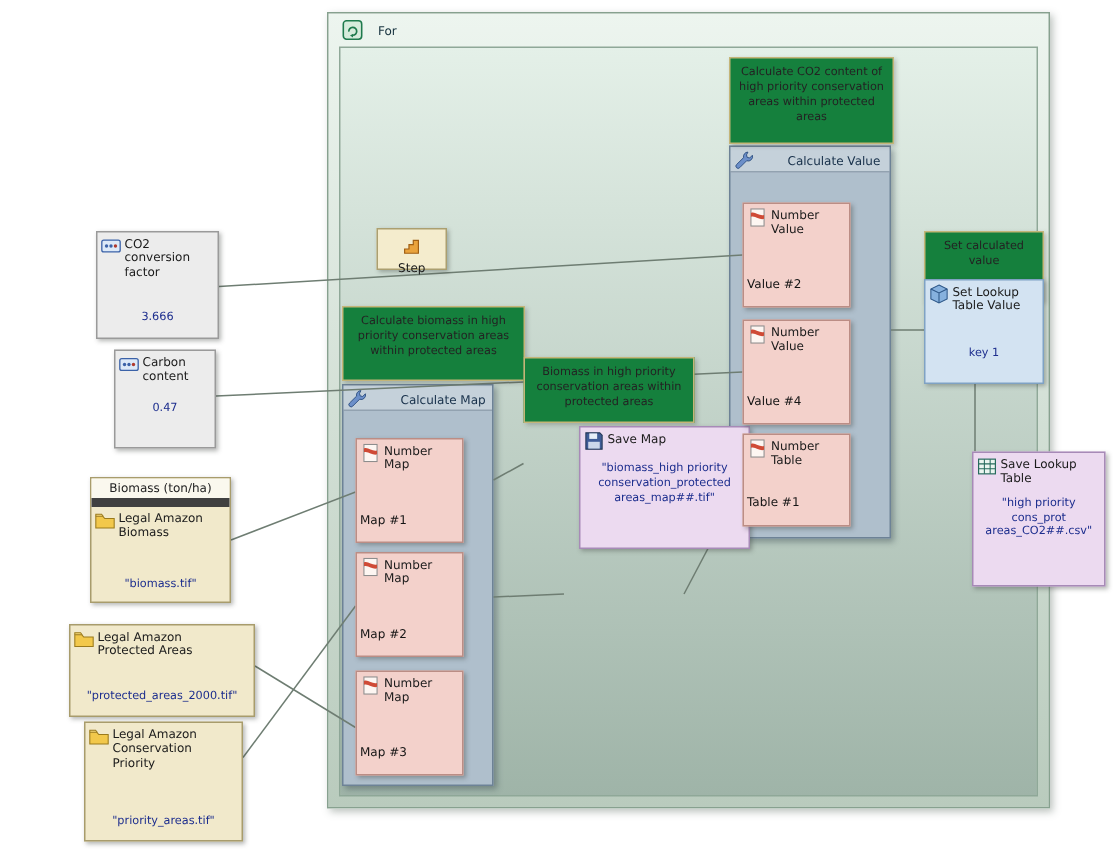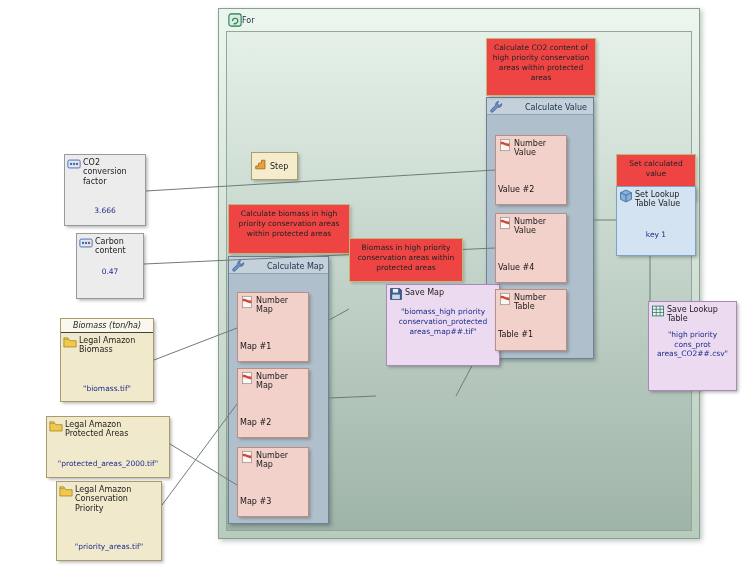--- a/index.html
+++ b/index.html
@@ -9,21 +9,21 @@
     font-family:"DejaVu Sans", sans-serif; font-size:8px; color:#1b1b1b;
     overflow:hidden;
   }
   
   .for-box {
     position:absolute; left:218px; top:8px; width:482px; height:531px;
     border:1px solid #87a18f;
     background:linear-gradient(180deg,#edf5ef 0%,#b9cbbd 100%);
     box-shadow:2px 2px 5px rgba(70,85,75,.35); z-index:0;
   }
-  .for-title { position:absolute; left:9px; top:4px; display:flex; align-items:center; gap:0; color:#16323e; }
+  .for-title { position:absolute; left:9px; top:4px; display:flex; align-items:center; gap:10px; color:#16323e; }
   .for-inner {
     position:absolute; left:7px; right:7px; top:22px; bottom:7px;
     border:1px solid #8fa898;
     background:linear-gradient(180deg,#e4f0e8 0%,#9fb4a8 100%);
   }
   
   .group {
     position:absolute; background:#afbfcc; border:1px solid #6d8296;
     box-shadow:2px 2px 4px rgba(45,60,70,.4); z-index:1;
   }
@@ -32,30 +32,30 @@
   .wires { position:absolute; left:0; top:0; z-index:2; pointer-events:none; }
   
   .node { position:absolute; border:1px solid #999; box-shadow:1.5px 1.5px 3px rgba(55,60,55,.38); z-index:3; }
   .hdr { display:flex; align-items:flex-start; gap:2px; padding:2px 2px 0 2px; }
   .icon { width:14px; height:14px; flex:0 0 14px; display:inline-block; }
   .icon svg { width:14px; height:14px; display:block; }
   .ttl { line-height:1.18; padding-top:1px; }
   .val { position:absolute; left:2px; right:2px; text-align:center; color:#1d2e8e; font-size:7.5px; }
   .lbl { position:absolute; left:2px; right:2px; text-align:left; color:#141414; }
   .valblock { text-align:center; color:#1d2e8e; font-size:7.5px; line-height:1.3; padding:6px 4px 0 4px; }
-  .caption { background:#faf8ee; border-bottom:1px solid #404040; text-align:center; padding:2px 1px; color:#232323;font-style:italic; }
+  .caption { background:#faf8ee; border-bottom:6px solid #404040; text-align:center; padding:2px 1px; color:#232323; }
   .node-gray  { background:#ececec; border-color:#9a9a9a; }
   .node-tan   { background:#f1e9cb; border-color:#a89c6c; }
   .node-pink  { background:#f3d1cb; border-color:#bb8d85; }
   .node-lav   { background:#ecdaf0; border-color:#a78ab7;margin-left:37px; }
   .node-green { background:#dff0d0; border-color:#8cab77; }
   .node-blue  { background:#d3e3f2; border-color:#7fa2c4; }
   .node-cream { background:#f4eccd; border-color:#ab9f70; }
   .comment {
-    position:absolute; background:#ef4444; border:1px solid #c4b578;
+    position:absolute; background:#15803d; border:1px solid #c4b578;
     box-shadow:1.5px 1.5px 3px rgba(60,60,60,.28);
     text-align:center; line-height:1.32; font-size:7.5px; padding:4px 2px;
     z-index:3; color:#232323;
   }
 </style>
 </head>
 <body>
 
 <svg width="0" height="0" style="position:absolute" aria-hidden="true">
   <defs>
@@ -210,21 +210,21 @@
           <svg>
             <use href="#i-folder"></use>
           </svg>
         </span>
       <span class="ttl" style="max-width:58px">Legal Amazon Conservation Priority</span>
     </div>
     <div class="val" style="bottom:9px;">"priority_areas.tif"</div>
   </div>
 
   <div class="node node-cream" style="left:251px; top:152px; width:47px; height:28px;">
-    <div class="hdr" style="align-items:flex-end; padding-top:4px;">
+    <div class="hdr" style="align-items:center; padding-top:4px;flex-direction:column;">
       <span class="icon">
           <svg>
             <use href="#i-step"></use>
           </svg>
         </span>
       <span class="ttl">Step</span>
     </div>
   </div>
 
   <div class="comment" style="left:228px; top:204px; width:122px; height:50px;">Calculate biomass in high priority conservation areas within protected areas</div>

